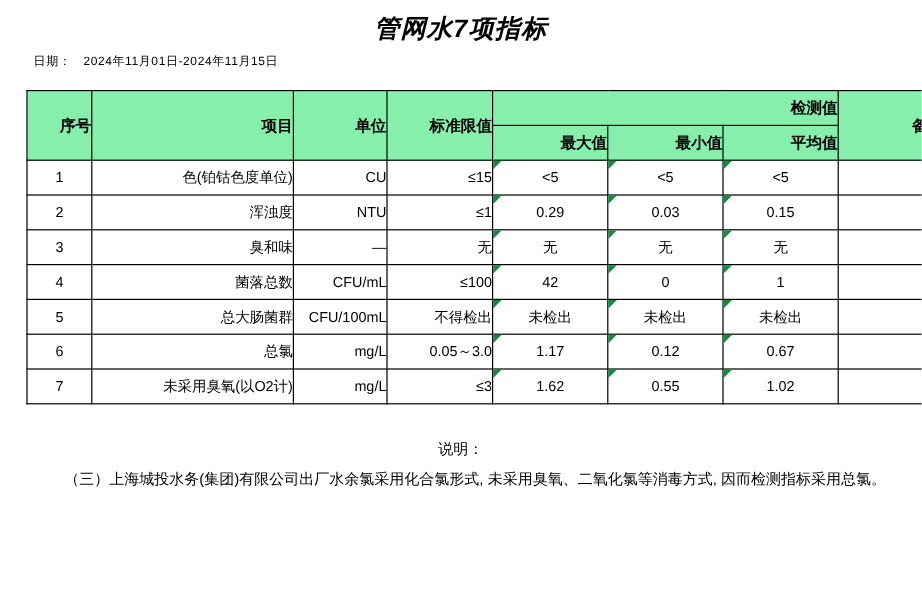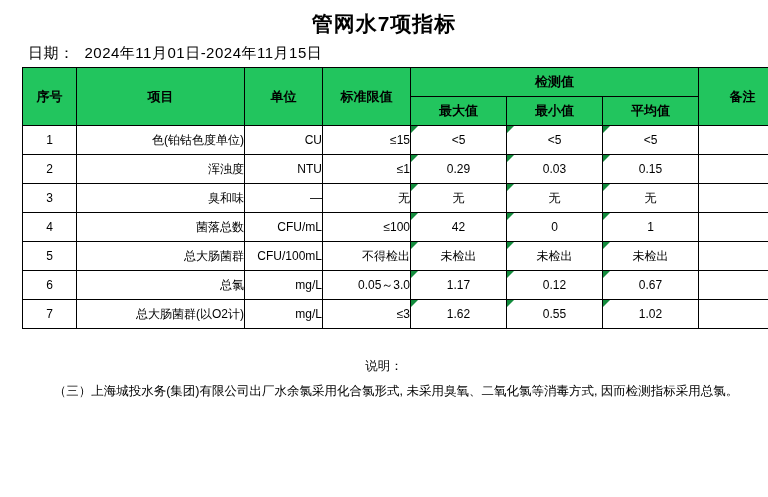--- a/index.html
+++ b/index.html
@@ -20,24 +20,25 @@
     height: 497px;
     box-sizing: border-box;
   }
   .title {
     text-align: center;
     font-size: 21px;
     font-weight: bold;
     letter-spacing: 1px;
     margin-top: 10px;
     margin-bottom: 6px;
+    font-style: italic;
   }
   .date-line {
-    margin: 0 0 4px 28px;
-    font-size: 15px;
+    margin: 0 0 17px 28px;
+    font-size: 10px;
     letter-spacing: 0.5px;
   }
   .date-label {
     display: inline-block;
     margin-right: 10px;
   }
   .table-wrap {
     margin: 0 20px 0 22px;
   }
   table.report {
@@ -48,24 +49,24 @@
   }
   table.report th,
   table.report td {
     border: 1px solid #000000;
     padding: 0;
     height: 28px;
     vertical-align: middle;
     font-weight: normal;
   }
   table.report thead th {
-    text-align: center;
+    text-align: right;
     font-weight: bold;
     font-size: 13px;
-    background: #22c55e;
+    background: #86efac;
   }
   .cell-center {
     text-align: center;
   }
   .cell-left {
     text-align: right;
     padding-left: 8px !important;
   }
   td.marked {
     position: relative;
@@ -197,21 +198,21 @@
           <td class="cell-left">总氯</td>
           <td class="cell-left">mg/L</td>
           <td class="cell-left">0.05～3.0</td>
           <td class="cell-center marked">1.17</td>
           <td class="cell-center marked">0.12</td>
           <td class="cell-center marked">0.67</td>
           <td class="cell-center"></td>
         </tr>
         <tr>
           <td class="cell-center">7</td>
-          <td class="cell-left">总大肠菌群(以O2计)</td>
+          <td class="cell-left">未采用臭氧(以O2计)</td>
           <td class="cell-left">mg/L</td>
           <td class="cell-left">≤3</td>
           <td class="cell-center marked">1.62</td>
           <td class="cell-center marked">0.55</td>
           <td class="cell-center marked">1.02</td>
           <td class="cell-center"></td>
         </tr>
       </tbody>
     </table>
   </div>

